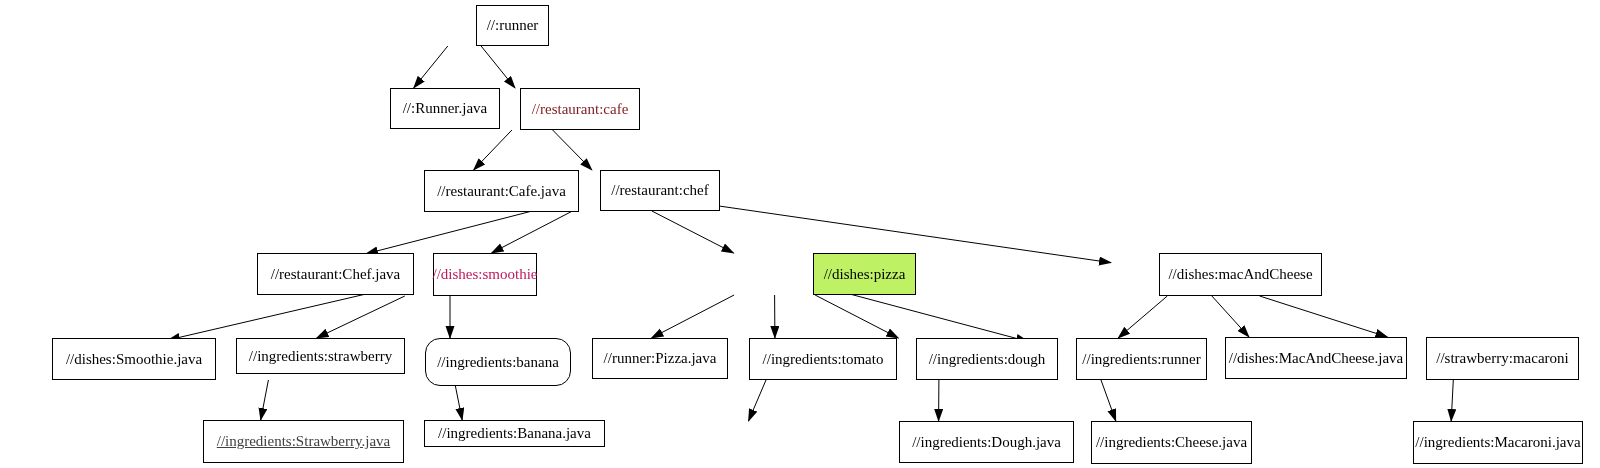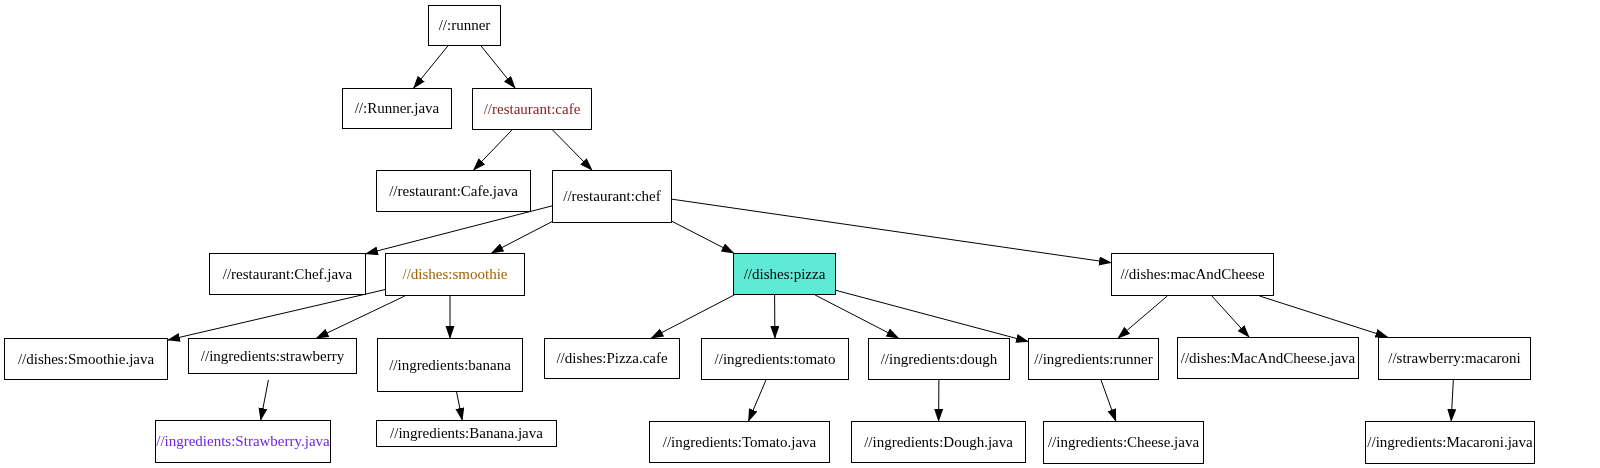--- a/index.html
+++ b/index.html
@@ -27,20 +27,21 @@
     box-sizing: border-box;
     border: 1px solid #000000;
     background: #ffffff;
     display: flex;
     align-items: center;
     justify-content: center;
     font-size: 15px;
     color: #000000;
     white-space: nowrap;
     line-height: 1;
+    margin-left: 48px;
   }
   .edge-line {
     stroke: #000000;
     stroke-width: 1;
     fill: none;
   }
 </style>
 </head>
 <body>
 
@@ -75,33 +76,32 @@
         <line x1="766.0" y1="380.0" x2="748.5" y2="421.0" class="edge-line" stroke="#000000" marker-end="url(#arrowhead)"></line>
         <line x1="938.9" y1="380.0" x2="938.6" y2="421.0" class="edge-line" stroke="#000000" marker-end="url(#arrowhead)"></line>
         <line x1="1101.0" y1="380.0" x2="1115.8" y2="421.0" class="edge-line" stroke="#000000" marker-end="url(#arrowhead)"></line>
         <line x1="1453.3" y1="380.0" x2="1451.2" y2="421.0" class="edge-line" stroke="#000000" marker-end="url(#arrowhead)"></line>
       </g>
   </svg>
 <div class="node" style="left: 428px; top: 5px; width: 73px; height: 41px; border-color: rgb(0, 0, 0); background: rgb(255, 255, 255); color: rgb(0, 0, 0);">//:runner</div>
     <div class="node" style="left: 342px; top: 88px; width: 110px; height: 41px; border-color: rgb(0, 0, 0); background: rgb(255, 255, 255); color: rgb(0, 0, 0);">//:Runner.java</div>
     <div class="node" style="left: 472px; top: 88px; width: 120px; height: 42px; border-color: rgb(0, 0, 0); background: rgb(255, 255, 255); color: #7f1d1d;">//restaurant:cafe</div>
     <div class="node" style="left: 376px; top: 170px; width: 155px; height: 42px; border-color: rgb(0, 0, 0); background: rgb(255, 255, 255); color: rgb(0, 0, 0);">//restaurant:Cafe.java</div>
-    <div class="node" style="left: 552px; top: 170px; width: 120px; height: 53px; border-color: rgb(0, 0, 0); background: rgb(255, 255, 255); color: rgb(0, 0, 0);">//restaurant:chef</div>
+    <div class="node" style="left: 552px; top: 170px; width: 120px; height: 41px; border-color: rgb(0, 0, 0); background: rgb(255, 255, 255); color: rgb(0, 0, 0);">//restaurant:chef</div>
     <div class="node" style="left: 209px; top: 253px; width: 157px; height: 42px; border-color: rgb(0, 0, 0); background: rgb(255, 255, 255); color: rgb(0, 0, 0);">//restaurant:Chef.java</div>
-    <div class="node" style="left: 385px; top: 253px; width: 140px; height: 43px; border-color: rgb(0, 0, 0); background: rgb(255, 255, 255); color: #a16207;">//dishes:smoothie</div>
-    <div class="node" style="left: 733px; top: 253px; width: 103px; height: 42px; border-color: rgb(0, 0, 0); background: #5eead4; color: rgb(0, 0, 0);">//dishes:pizza</div>
+    <div class="node" style="left: 385px; top: 253px; width: 104px; height: 43px; border-color: rgb(0, 0, 0); background: rgb(255, 255, 255); color: #be185d;">//dishes:smoothie</div>
+    <div class="node" style="left: 765px; top: 253px; width: 103px; height: 42px; border-color: rgb(0, 0, 0); background: #bef264; color: rgb(0, 0, 0);">//dishes:pizza</div>
     <div class="node" style="left: 1111px; top: 253px; width: 163px; height: 43px; border-color: rgb(0, 0, 0); background: rgb(255, 255, 255); color: rgb(0, 0, 0);">//dishes:macAndCheese</div>
     <div class="node" style="left: 4px; top: 338px; width: 164px; height: 42px; border-color: rgb(0, 0, 0); background: rgb(255, 255, 255); color: rgb(0, 0, 0);">//dishes:Smoothie.java</div>
     <div class="node" style="left: 188px; top: 338px; width: 169px; height: 36px; border-color: rgb(0, 0, 0); background: rgb(255, 255, 255); color: rgb(0, 0, 0);">//ingredients:strawberry</div>
-    <div class="node" style="left: 377px; top: 338px; width: 146px; height: 54px; border-color: rgb(0, 0, 0); background: rgb(255, 255, 255); color: rgb(0, 0, 0);">//ingredients:banana</div>
-    <div class="node" style="left: 544px; top: 338px; width: 136px; height: 41px; border-color: rgb(0, 0, 0); background: rgb(255, 255, 255); color: rgb(0, 0, 0);">//dishes:Pizza.cafe</div>
+    <div class="node" style="left: 377px; top: 338px; width: 146px; height: 48px; border-color: rgb(0, 0, 0); background: rgb(255, 255, 255); color: rgb(0, 0, 0); border-radius: 15px;">//ingredients:banana</div>
+    <div class="node" style="left: 544px; top: 338px; width: 136px; height: 41px; border-color: rgb(0, 0, 0); background: rgb(255, 255, 255); color: rgb(0, 0, 0);">//runner:Pizza.java</div>
     <div class="node" style="left: 701px; top: 338px; width: 148px; height: 42px; border-color: rgb(0, 0, 0); background: rgb(255, 255, 255); color: rgb(0, 0, 0);">//ingredients:tomato</div>
     <div class="node" style="left: 868px; top: 338px; width: 142px; height: 42px; border-color: rgb(0, 0, 0); background: rgb(255, 255, 255); color: rgb(0, 0, 0);">//ingredients:dough</div>
     <div class="node" style="left: 1028px; top: 338px; width: 131px; height: 42px; border-color: rgb(0, 0, 0); background: rgb(255, 255, 255); color: rgb(0, 0, 0);">//ingredients:runner</div>
     <div class="node" style="left: 1177px; top: 337px; width: 182px; height: 42px; border-color: rgb(0, 0, 0); background: rgb(255, 255, 255); color: rgb(0, 0, 0);">//dishes:MacAndCheese.java</div>
     <div class="node" style="left: 1378px; top: 337px; width: 153px; height: 43px; border-color: rgb(0, 0, 0); background: rgb(255, 255, 255); color: rgb(0, 0, 0);">//strawberry:macaroni</div>
-    <div class="node" style="left: 155px; top: 420px; width: 176px; height: 43px; border-color: rgb(0, 0, 0); background: rgb(255, 255, 255); color: #6d28d9;">//ingredients:Strawberry.java</div>
+    <div class="node" style="left: 155px; top: 420px; width: 201px; height: 43px; border-color: rgb(0, 0, 0); background: rgb(255, 255, 255); color: #404040; text-decoration: underline;">//ingredients:Strawberry.java</div>
     <div class="node" style="left: 376px; top: 420px; width: 181px; height: 27px; border-color: rgb(0, 0, 0); background: rgb(255, 255, 255); color: rgb(0, 0, 0);">//ingredients:Banana.java</div>
-    <div class="node" style="left: 649px; top: 421px; width: 181px; height: 42px; border-color: rgb(0, 0, 0); background: rgb(255, 255, 255); color: rgb(0, 0, 0);">//ingredients:Tomato.java</div>
     <div class="node" style="left: 851px; top: 421px; width: 175px; height: 42px; border-color: rgb(0, 0, 0); background: rgb(255, 255, 255); color: rgb(0, 0, 0);">//ingredients:Dough.java</div>
     <div class="node" style="left: 1043px; top: 421px; width: 161px; height: 43px; border-color: rgb(0, 0, 0); background: rgb(255, 255, 255); color: rgb(0, 0, 0);">//ingredients:Cheese.java</div>
     <div class="node" style="left: 1365px; top: 421px; width: 170px; height: 43px; border-color: rgb(0, 0, 0); background: rgb(255, 255, 255); color: rgb(0, 0, 0);">//ingredients:Macaroni.java</div>
   </div>
 
 </body></html>

